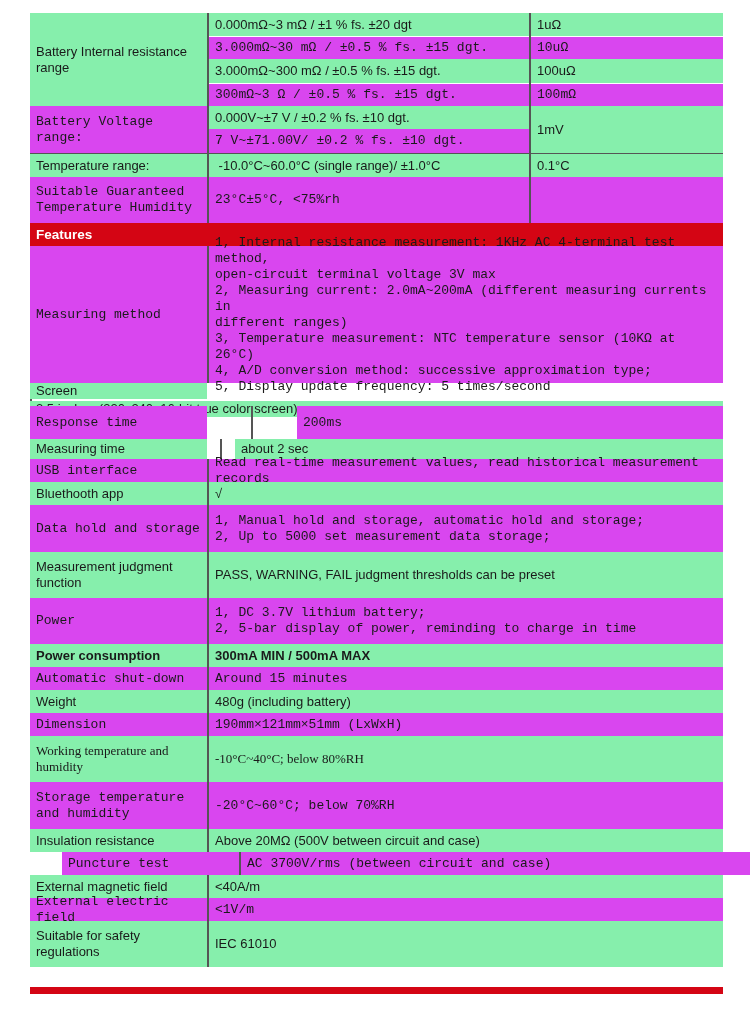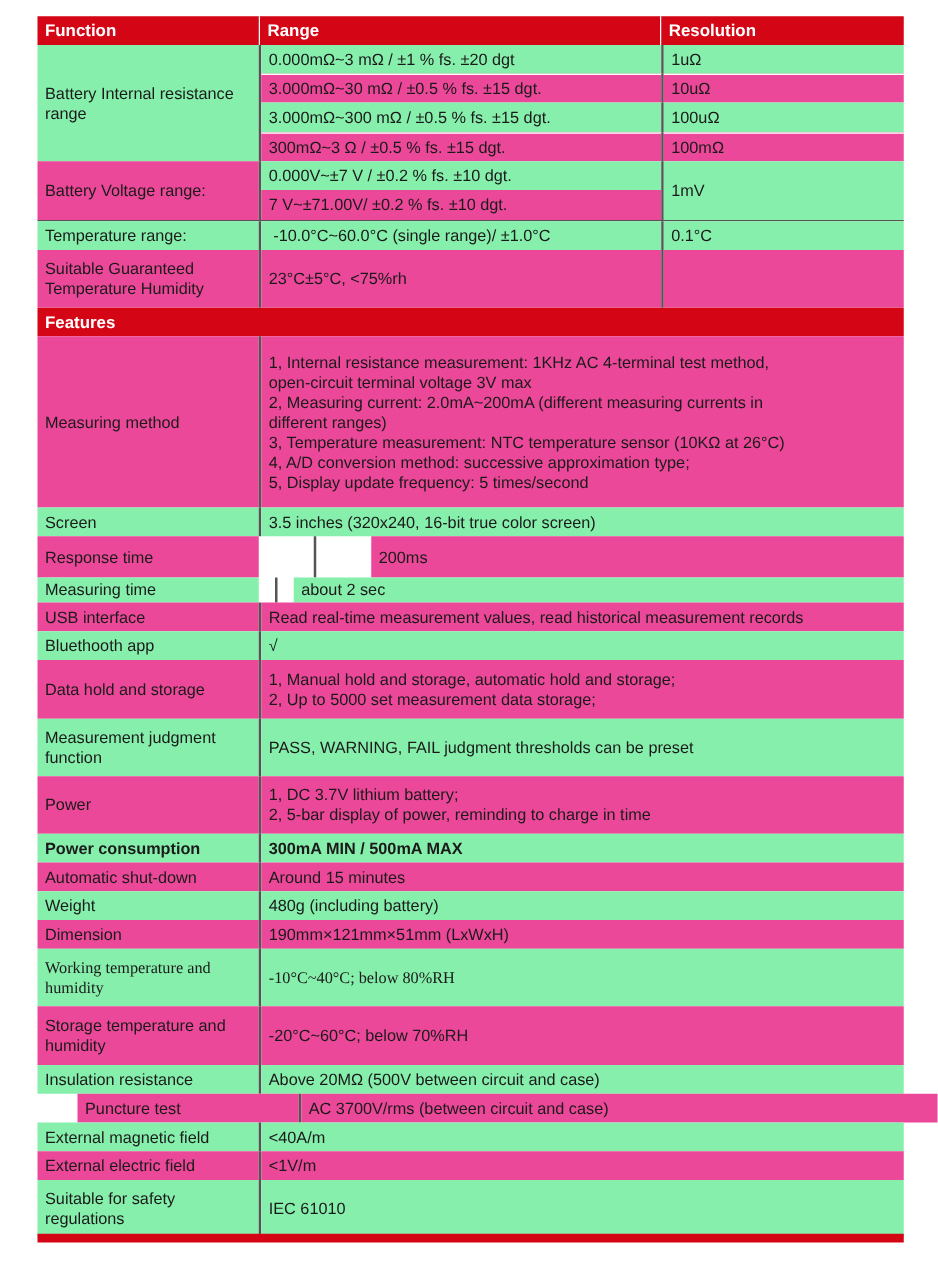--- a/index.html
+++ b/index.html
@@ -10,41 +10,34 @@
   .cell { box-sizing: border-box; font-size: 13px; line-height: 16px; padding: 0 6px;
           display: flex; align-items: center; }
   .c1 { width: 177px; }
   .sep { width: 2px; background: #555; flex: 0 0 2px; }
   .c2 { width: 320px; }
   .c3 { flex: 1; }
   .c23 { flex: 1; }
   .hdr { background: #d40514; color: #fff; font-weight: bold; height: 23px; }
   .hdr .cell { color: #fff; font-weight: bold; font-size: 13.5px; }
   .hdr .sep { background: #fff; width: 1px; flex: 0 0 1px; }
-  .grey { background: #ec4899; }
+  .grey { background: #d946ef; font-family: Liberation Mono, monospace; }
   .white { background: #86efac; }
   .sub { border-top: 1px solid #fff; box-sizing: border-box; }
   .stack { display: flex; flex-direction: column; }
   .feat { background: #d40514; color: #fff; font-weight: bold; height: 23px; display: flex; align-items: center; }
   .feat span { padding-left: 6px; font-size: 13.5px; }
   .multiline { white-space: pre-line; }
   .bottom-bar { position: absolute; left: 30px; top: 987px; width: 693px; height: 7px; background: #d40514; }
 </style>
 </head>
 <body>
 
 <div class="tbl">
 
-  <div class="row hdr">
-    <div class="cell c1">Function</div>
-    <div class="sep"></div>
-    <div class="cell c2">Range</div>
-    <div class="sep"></div>
-    <div class="cell c3">Resolution</div>
-  </div>
 
   <div class="row" style="height:93px;">
     <div class="cell c1 white">Battery Internal resistance range</div>
     <div class="sep"></div>
     <div class="stack" style="flex:1;">
       <div class="row" style="height:23px;width:auto;">
         <div class="cell c2 white">0.000mΩ~3 mΩ / ±1 % fs. ±20 dgt</div>
         <div class="sep"></div>
         <div class="cell c3 white">1uΩ</div>
       </div>
@@ -102,21 +95,21 @@
     <div class="cell c1 grey">Measuring method</div>
     <div class="sep"></div>
     <div class="cell c23 multiline grey">1, Internal resistance measurement: 1KHz AC 4-terminal test method,
 open-circuit terminal voltage 3V max
 2, Measuring current: 2.0mA~200mA (different measuring currents in
 different ranges)
 3, Temperature measurement: NTC temperature sensor (10KΩ at 26°C)
 4, A/D conversion method: successive approximation type;
 5, Display update frequency: 5 times/second</div>
   </div>
-      <div class="row" style="height: 23px;">
+      <div class="row" style="height: 23px; flex-direction: column;">
     <div class="cell c1 white">Screen</div>
     <div class="sep"></div>
     <div class="cell c23 multiline white">3.5 inches (320x240, 16-bit true color screen)</div>
   </div>
       <div class="row" style="height: 33px; gap: 44px;">
     <div class="cell c1 grey">Response time</div>
     <div class="sep"></div>
     <div class="cell c23 multiline grey">200ms</div>
   </div>
       <div class="row" style="height: 20px; gap: 13px;">

